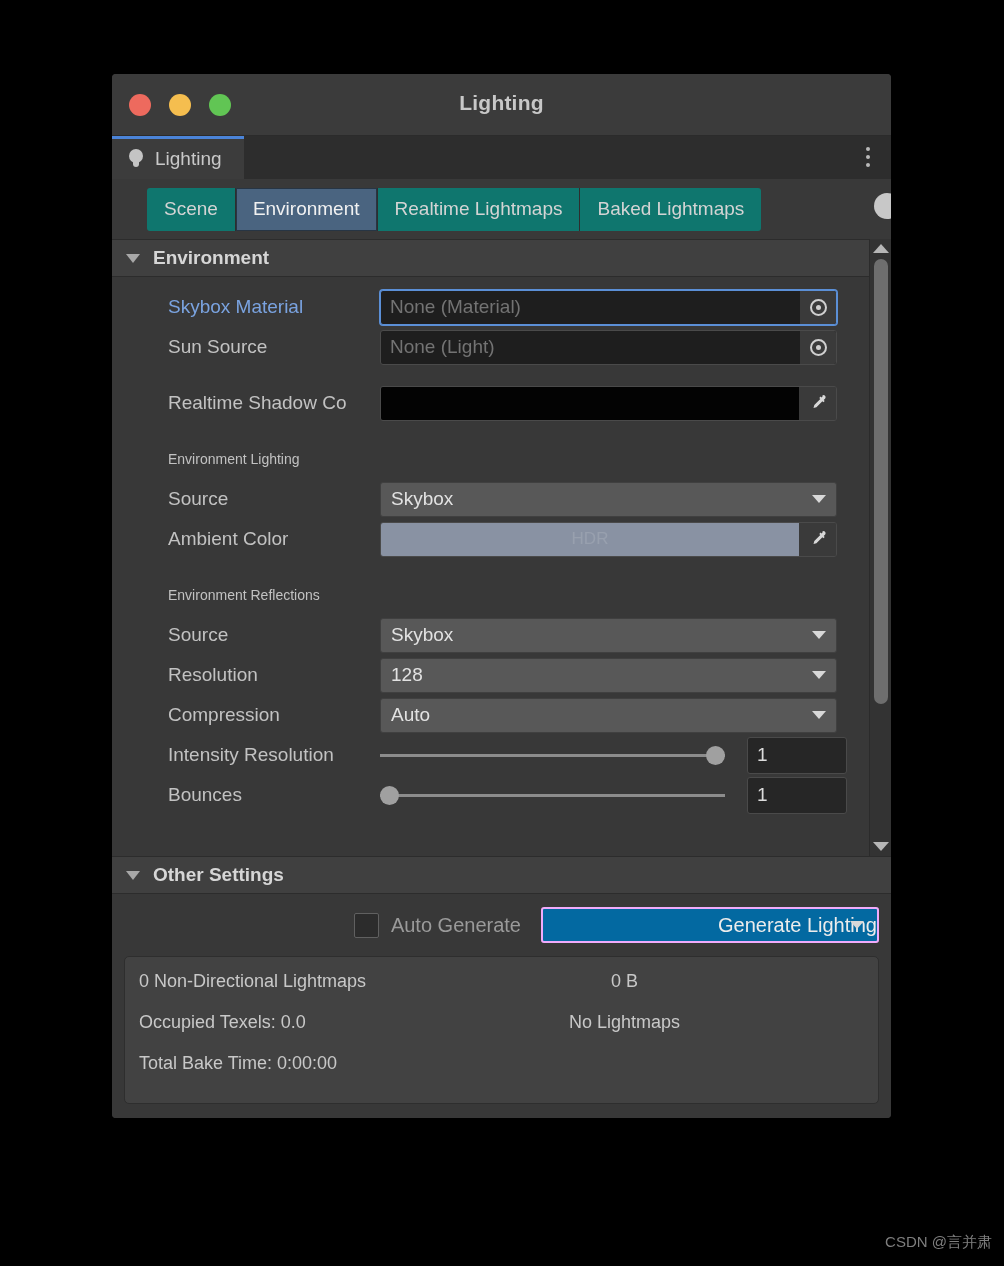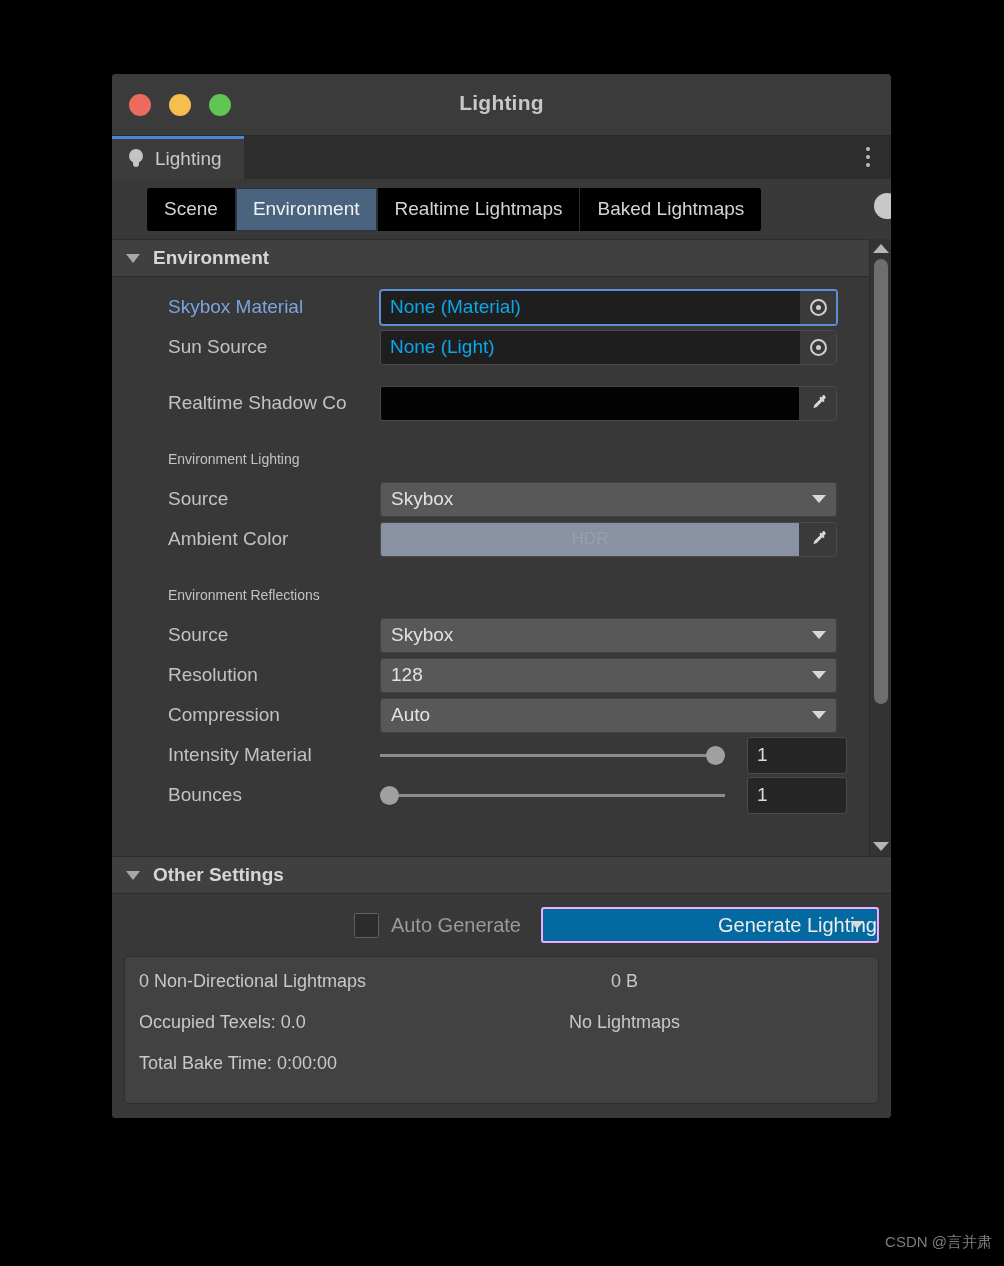--- a/index.html
+++ b/index.html
@@ -110,21 +110,21 @@
     padding-left: 35px;
     position: relative;
   }
   .seg {
     display: flex;
     height: 43px;
     border-radius: 3px;
     overflow: hidden;
   }
   .seg-btn {
-    background: #000000;
+    background: #0f766e;
     color: #d4d4d4;
     font-size: 19px;
     display: flex;
     align-items: center;
     padding: 0 17px;
     border-right: 1px solid #2e2e2e;
     white-space: nowrap;
   }
   .seg-btn:last-child { border-right: none; }
   .seg-btn.active {
@@ -217,21 +217,21 @@
     align-items: center;
     position: relative;
     margin-right: 10px;
   }
   .objfield.focused {
     border-color: #5b8fd6;
     box-shadow: 0 0 0 1px #5b8fd6;
   }
   .objfield .val {
     font-size: 19px;
-    color: #0ea5e9;
+    color: #737373;
     padding-left: 9px;
     flex: 1 1 auto;
     white-space: nowrap;
     overflow: hidden;
   }
   .picker {
     width: 36px;
     height: 33px;
     background: #3a3a3a;
     display: flex;
@@ -563,21 +563,21 @@
 
         <div class="row">
           <span class="lbl indent">Compression</span>
           <div class="dropdown">
             <span class="dval">Auto</span>
             <span class="caret"></span>
           </div>
         </div>
 
         <div class="row">
-          <span class="lbl indent">Intensity Material</span>
+          <span class="lbl indent">Intensity Resolution</span>
           <div class="slider-wrap">
             <span class="track">
               <span class="knob" id="knob-intensity" style="left: calc(100% - 19px);"></span>
             </span>
           </div>
           <span class="numbox">1</span>
         </div>
 
         <div class="row">
           <span class="lbl indent">Bounces</span>

